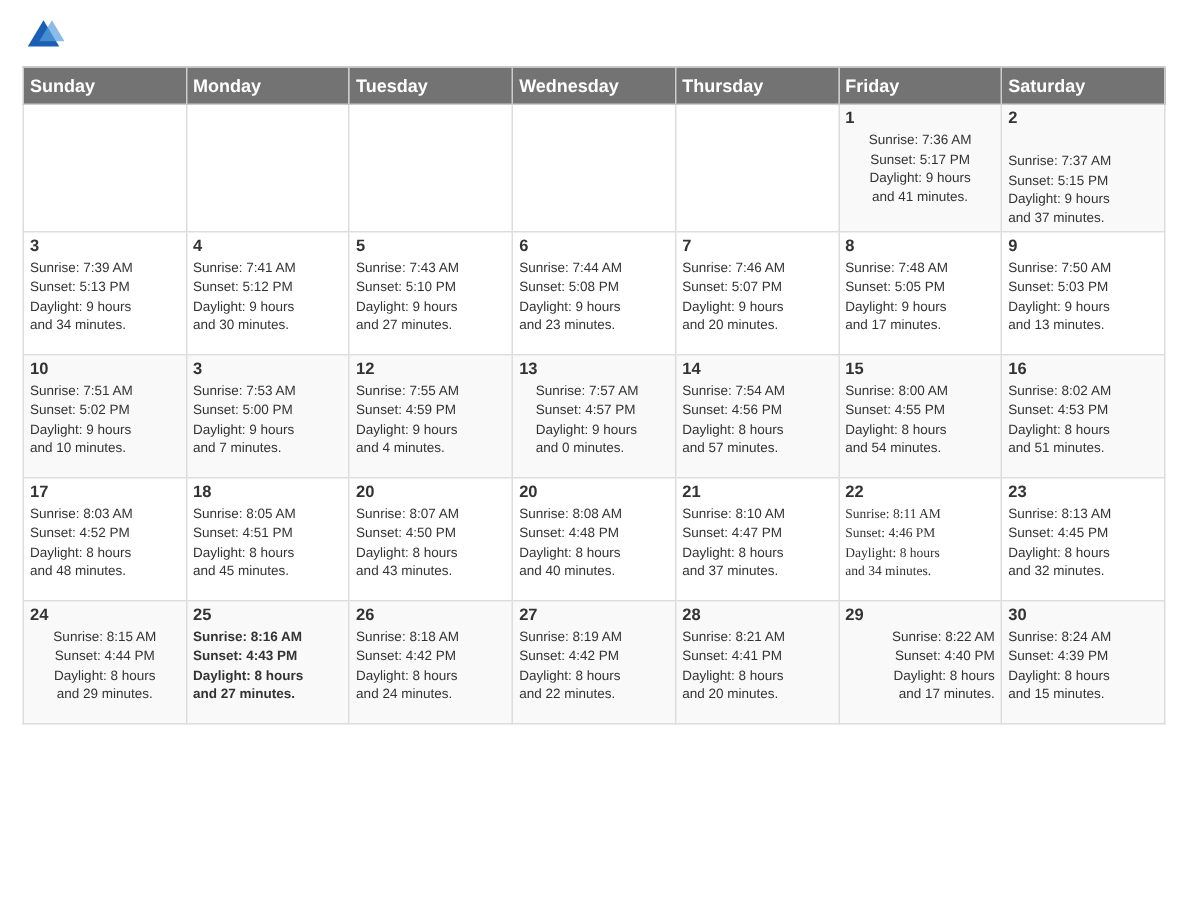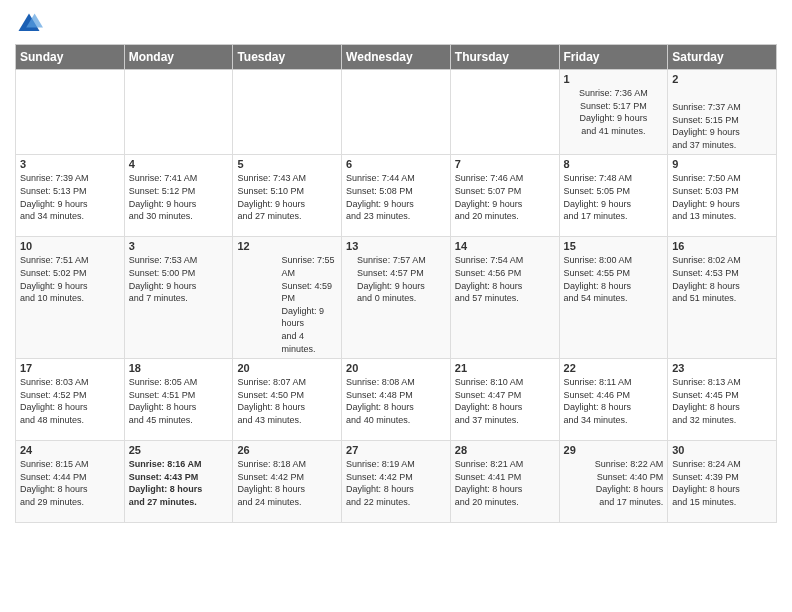--- a/index.html
+++ b/index.html
@@ -219,21 +219,21 @@
           </td>
           <td>
             <span class="day-number">3</span>
             <div class="day-info" style="white-space: pre-line;">Sunrise: 7:53 AM
 Sunset: 5:00 PM
 Daylight: 9 hours
 and 7 minutes.</div>
           </td>
           <td>
             <span class="day-number">12</span>
-            <div class="day-info" style="white-space: pre-line; margin-left: 44px;">Sunrise: 7:55 AM
+            <div class="day-info" style="white-space: pre-line;">Sunrise: 7:55 AM
 Sunset: 4:59 PM
 Daylight: 9 hours
 and 4 minutes.</div>
           </td>
           <td>
             <span class="day-number">13</span>
             <div class="day-info" style="white-space: pre-line; margin-left: 11px;">Sunrise: 7:57 AM
 Sunset: 4:57 PM
 Daylight: 9 hours
 and 0 minutes.</div>
@@ -291,37 +291,37 @@
           </td>
           <td>
             <span class="day-number">21</span>
             <div class="day-info" style="white-space: pre-line;">Sunrise: 8:10 AM
 Sunset: 4:47 PM
 Daylight: 8 hours
 and 37 minutes.</div>
           </td>
           <td>
             <span class="day-number">22</span>
-            <div class="day-info" style="white-space: pre-line;">Sunrise: 8:11 AM
+            <div class="day-info" style="white-space: pre-line; font-family: Liberation Serif, serif;">Sunrise: 8:11 AM
 Sunset: 4:46 PM
 Daylight: 8 hours
 and 34 minutes.</div>
           </td>
           <td>
             <span class="day-number">23</span>
             <div class="day-info" style="white-space: pre-line;">Sunrise: 8:13 AM
 Sunset: 4:45 PM
 Daylight: 8 hours
 and 32 minutes.</div>
           </td>
         </tr>
         <tr>
           <td>
             <span class="day-number">24</span>
-            <div class="day-info" style="white-space: pre-line;">Sunrise: 8:15 AM
+            <div class="day-info" style="white-space: pre-line; text-align: center;">Sunrise: 8:15 AM
 Sunset: 4:44 PM
 Daylight: 8 hours
 and 29 minutes.</div>
           </td>
           <td>
             <span class="day-number">25</span>
             <div class="day-info" style="white-space: pre-line; font-weight: bold;">Sunrise: 8:16 AM
 Sunset: 4:43 PM
 Daylight: 8 hours
 and 27 minutes.</div>

